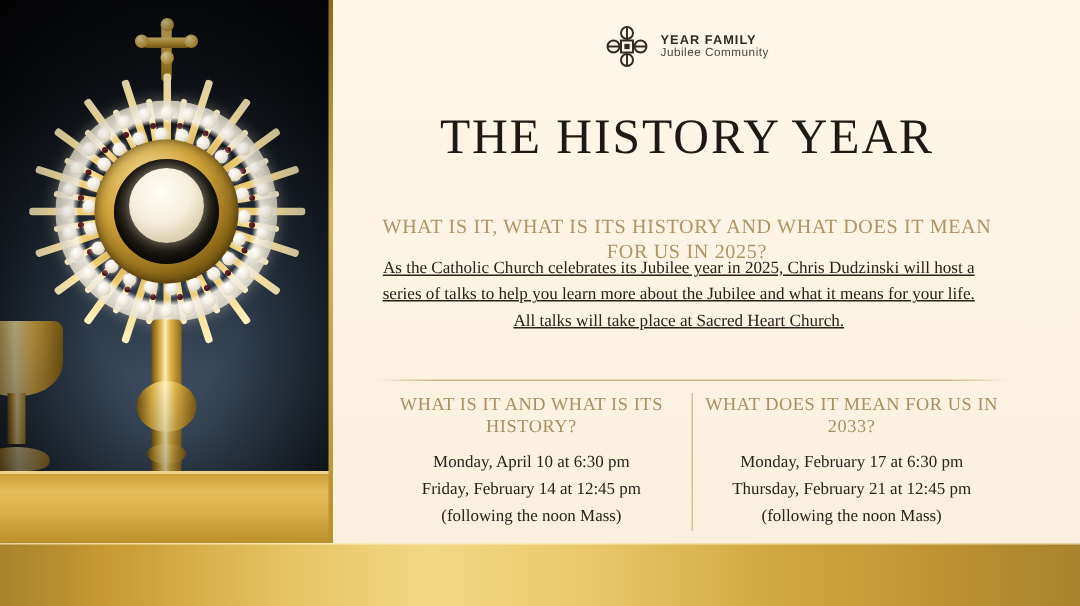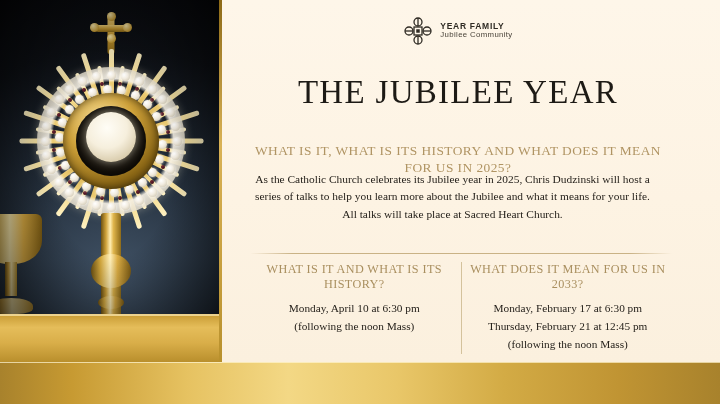--- a/index.html
+++ b/index.html
@@ -314,20 +314,21 @@
 
   .blurb {
     position: absolute;
     left: 25px; right: 36px;
     top: 171px;
     text-align: center;
     font-family: "Liberation Serif", serif;
     font-size: 11.4px;
     line-height: 1.52;
     color: #26221c;
+    text-decoration: underline;
   }
 
   .rule {
     position: absolute;
     left: 28px; right: 22px;
     top: 253px;
     height: 1px;
     background: linear-gradient(90deg, rgba(200,178,133,0) 0%, #c9b285 10%, #c9b285 90%, rgba(200,178,133,0) 100%);
   }
 
@@ -558,32 +559,33 @@
             <line x1="4" y1="30" x2="20" y2="30"></line>
             <line x1="40" y1="30" x2="56" y2="30"></line>
           </g>
         </svg>
         <div class="brand-text">
           <div class="brand-line1">YEAR FAMILY</div>
           <div class="brand-line2">Jubilee Community</div>
         </div>
       </div>
 
-      <div class="title">THE JUBILEE YEAR</div>
+      <div class="title">THE HISTORY YEAR</div>
 
       <div class="subtitle">WHAT IS IT, WHAT IS ITS HISTORY AND WHAT DOES IT MEAN FOR US IN 2025?</div>
 
       <div class="blurb">As the Catholic Church celebrates its Jubilee year in 2025, Chris Dudzinski will host a series of talks to help you learn more about the Jubilee and what it means for your life. All talks will take place at Sacred Heart Church.</div>
 
       <div class="rule"></div>
 
       <div class="cols">
         <div class="col">
           <div class="col-head">WHAT IS IT AND WHAT IS ITS HISTORY?</div>
           <div class="col-line">Monday, April 10 at 6:30 pm</div>
+          <div class="col-line">Friday, February 14 at 12:45 pm</div>
           <div class="col-line">(following the noon Mass)</div>
         </div>
         <div class="col right-col">
           <div class="col-head">WHAT DOES IT MEAN FOR US IN 2033?</div>
           <div class="col-line">Monday, February 17 at 6:30 pm</div>
           <div class="col-line">Thursday, February 21 at 12:45 pm</div>
           <div class="col-line">(following the noon Mass)</div>
         </div>
       </div>
 

